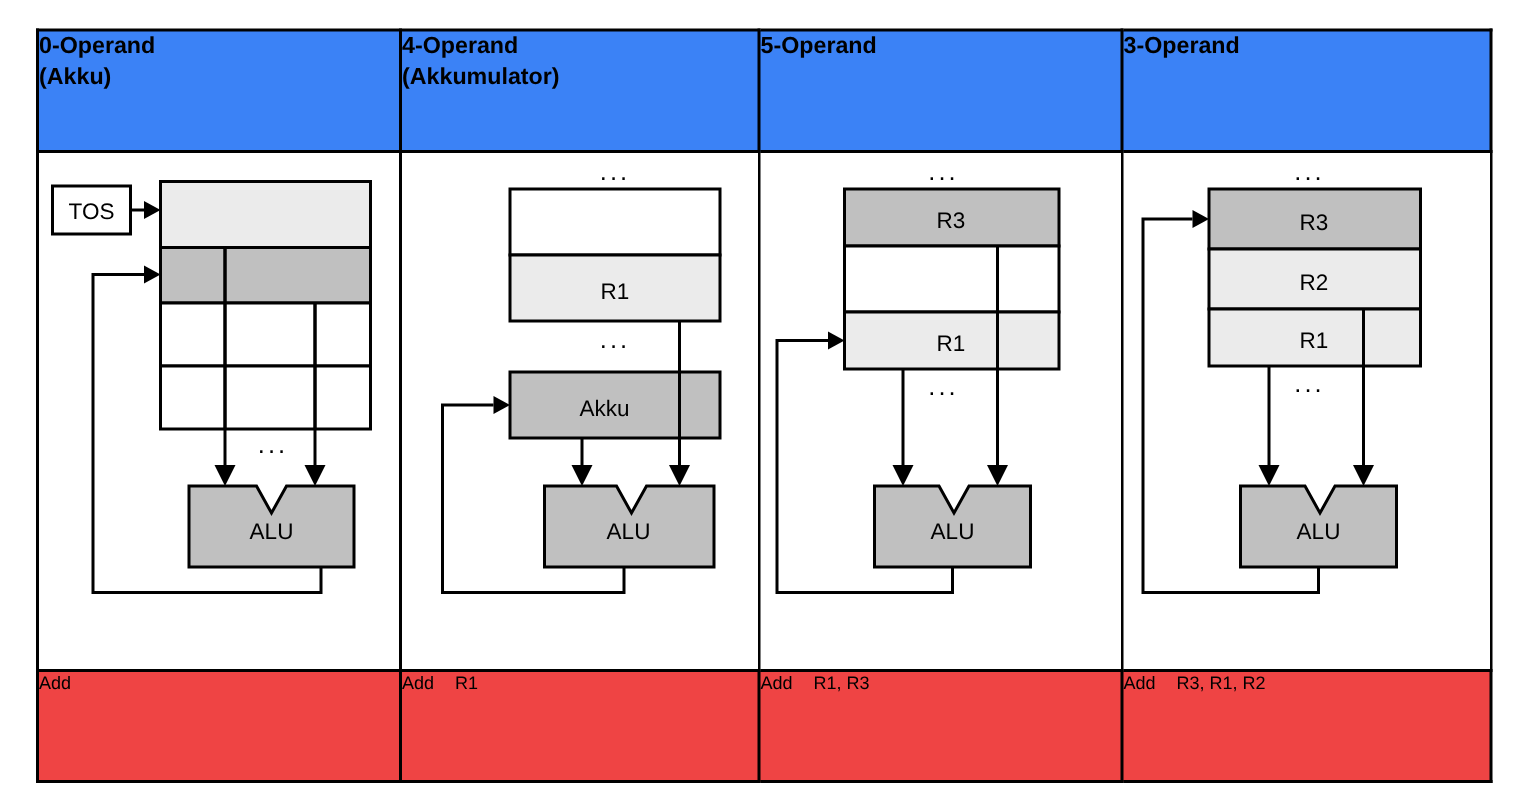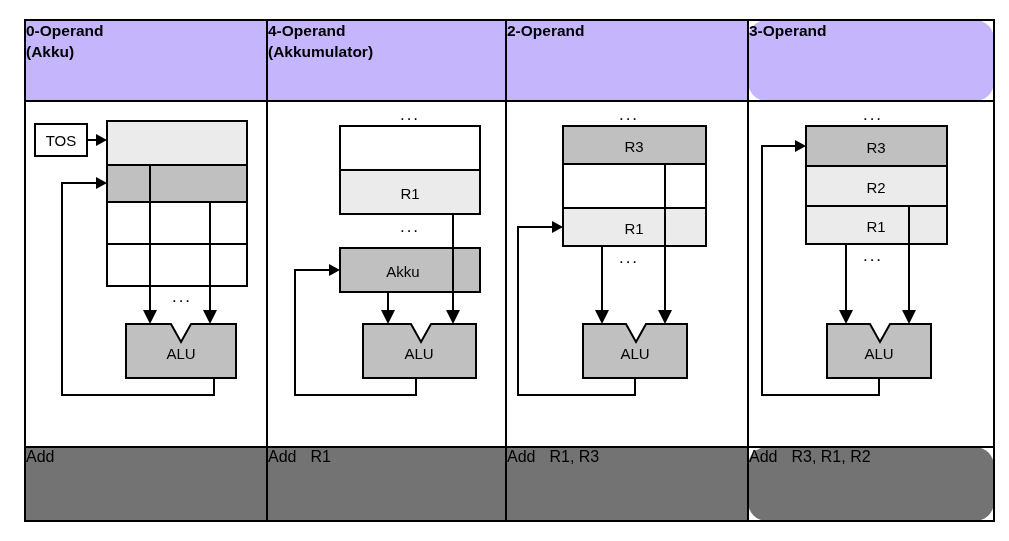--- a/index.html
+++ b/index.html
@@ -2,50 +2,50 @@
 <html><head>
 <meta charset="utf-8">
 <style>
   html,body{margin:0;padding:0;background:#ffffff;}
   body{width:1009px;height:541px;overflow:hidden;
        font-family:"Liberation Sans","DejaVu Sans",sans-serif;}
   #sheet{position:absolute;left:0;top:0;width:1009px;height:541px;}
   table.matrix{position:absolute;left:24px;top:19px;width:961px;height:499px;
        border-collapse:collapse;table-layout:fixed;}
   table.matrix td{border:2px solid #000000;vertical-align:top;padding:0;}
-  td.hdr{background:#c4b5fd;font-weight:bold;font-size:15.5px;color:#000;
+  td.hdr{background:#3b82f6;font-weight:bold;font-size:15.5px;color:#000;
        padding:10px 0 0 14px;line-height:1.33;height:79px;}
   td.hdr .l2{display:block;}
   td.body{background:#ffffff;height:344px;position:relative;padding:0;}
-  td.foot{background:#737373;font-size:16px;color:#000;height:72px;
+  td.foot{background:#ef4444;font-size:12px;color:#000;height:72px;
        padding-left:14px;vertical-align:middle;}
   td.foot .op{display:inline-block;}
   td.foot .args{display:inline-block;margin-left:14px;}
-  .c1{width:240px;}.c2{width:237px;}.c3{width:240px;}.c4{width:244px;border-radius:19px;}
+  .c1{width:240px;}.c2{width:237px;}.c3{width:240px;}.c4{width:244px;}
   svg{display:block;}
   text{font-family:"Liberation Sans","DejaVu Sans",sans-serif;}
 </style>
 </head>
 <body>
 
 <div id="sheet">
 
 <table class="matrix">
   <tbody>
         <tr>
     <td class="hdr c1">
       <span>0-Operand</span>
       <span class="l2">(Akku)</span>
     </td>
     <td class="hdr c2">
       <span>4-Operand</span>
       <span class="l2">(Akkumulator)</span>
     </td>
     <td class="hdr c3">
-      <span>2-Operand</span>
+      <span>5-Operand</span>
       <span class="l2"></span>
     </td>
     <td class="hdr c4">
       <span>3-Operand</span>
       <span class="l2"></span>
     </td>
   </tr>
 
   <tr>
 

